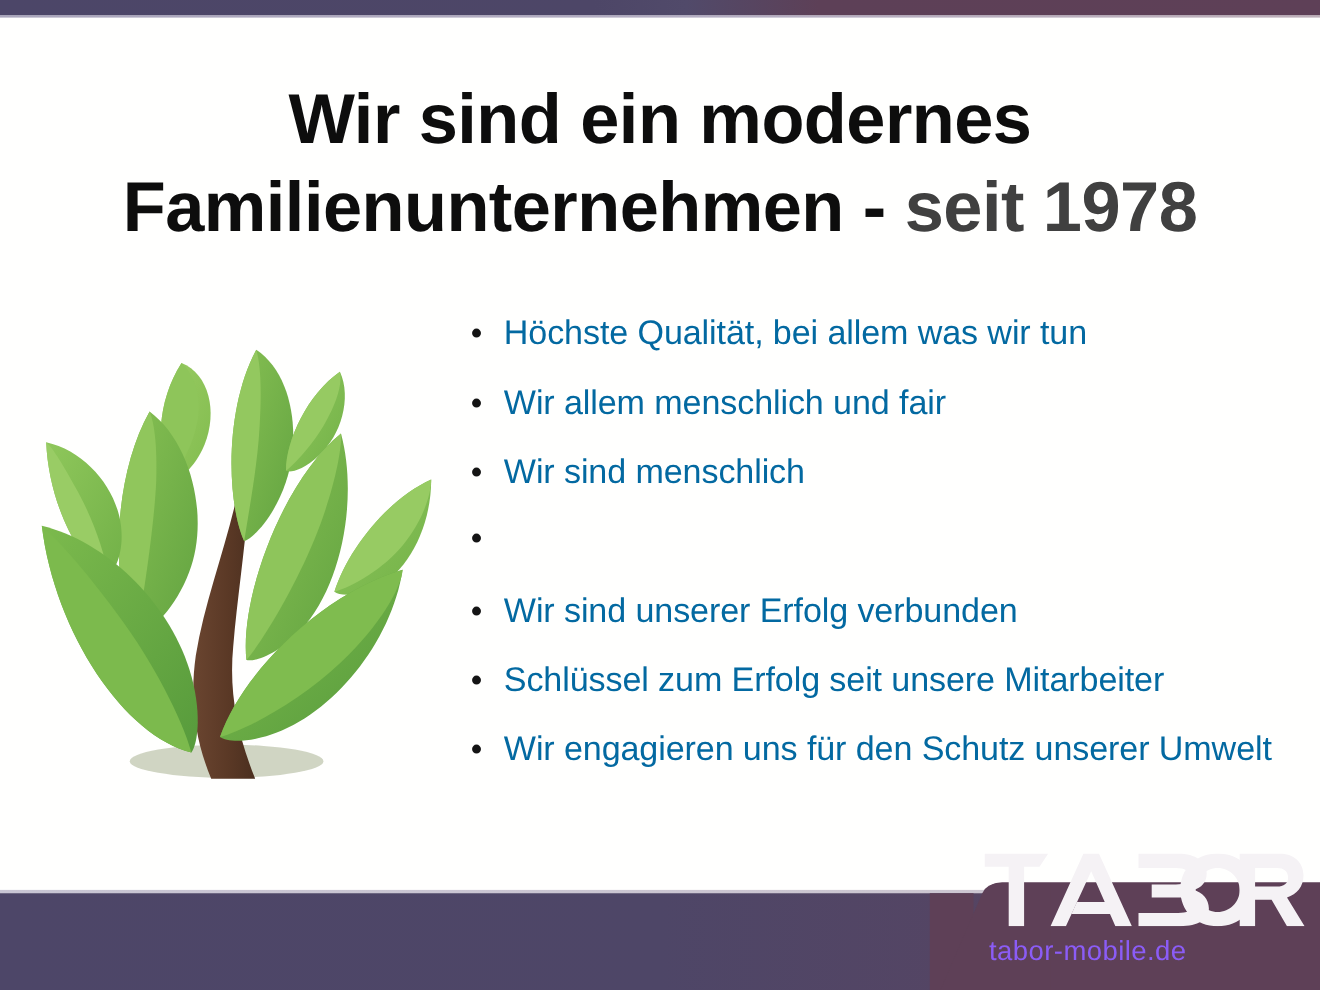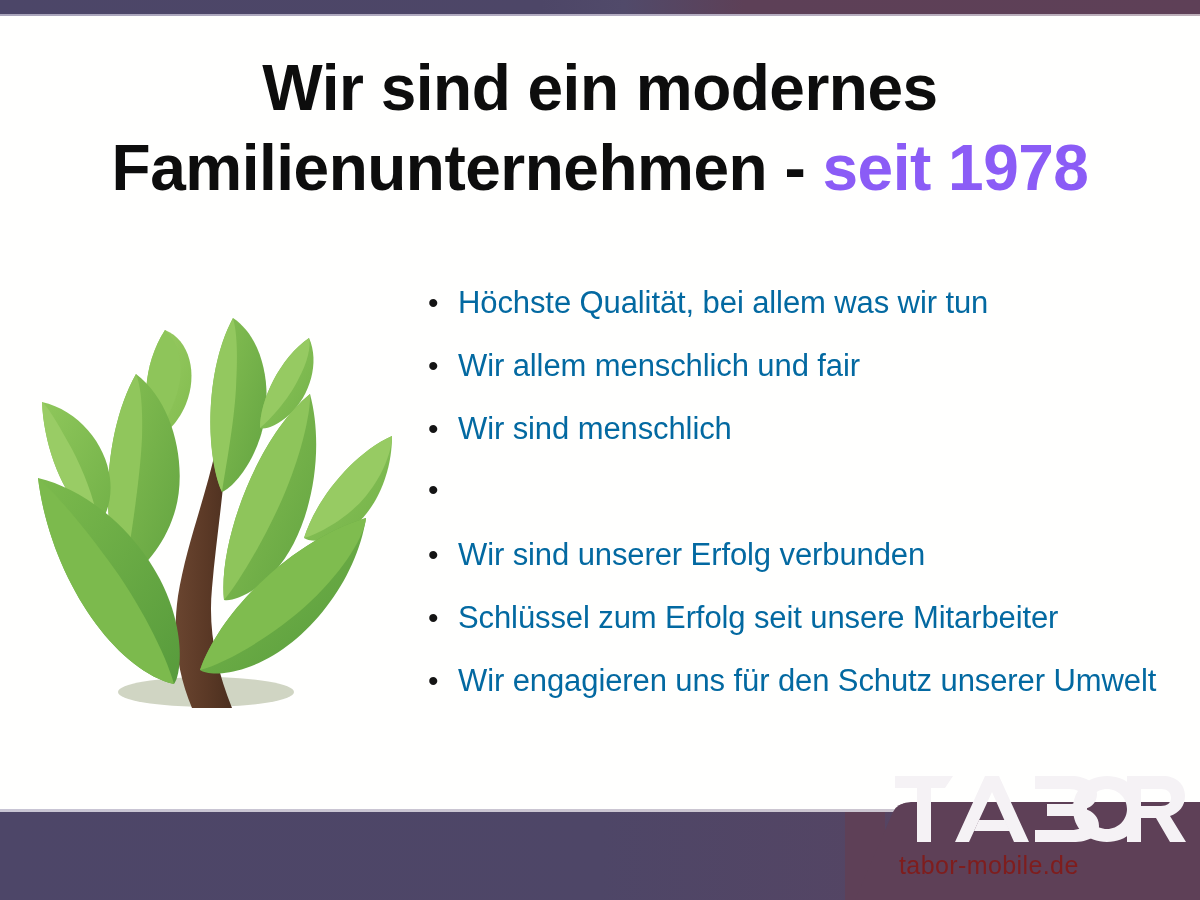--- a/index.html
+++ b/index.html
@@ -48,35 +48,35 @@
                 #9a95b0 0%,
                 #a79fb8 55%,
                 #b1a0ac 100%);
     opacity: .85;
   }
 
   
   .heading {
     position: absolute;
     left: 0;
-    top: 48px;
+    top: 68px;
     width: 1200px;
     text-align: center;
     font-size: 64px;
     line-height: 80px;
     font-weight: 700;
     letter-spacing: -0.5px;
     color: #0d0d0d;
     white-space: nowrap;
   }
   .heading .line {
     display: block;
   }
   .heading-accent {
-    color: #8b5cf6;
+    color: #404040;
   }
 
   
   .tree-wrap {
     position: absolute;
     left: 20px;
     top: 296px;
     width: 396px;
     height: 420px;
   }
@@ -178,21 +178,21 @@
     height: 66px;
   }
   .logo-domain {
     position: absolute;
     left: 54px;
     top: 95px;
     width: 300px;
     font-size: 25px;
     line-height: 28px;
     font-weight: 400;
-    color: #7f1d1d;
+    color: #8b5cf6;
     letter-spacing: 0.4px;
     white-space: nowrap;
   }
 </style>
 </head>
 <body>
 
 <div class="slide">
 
   <div class="topbar"></div>

